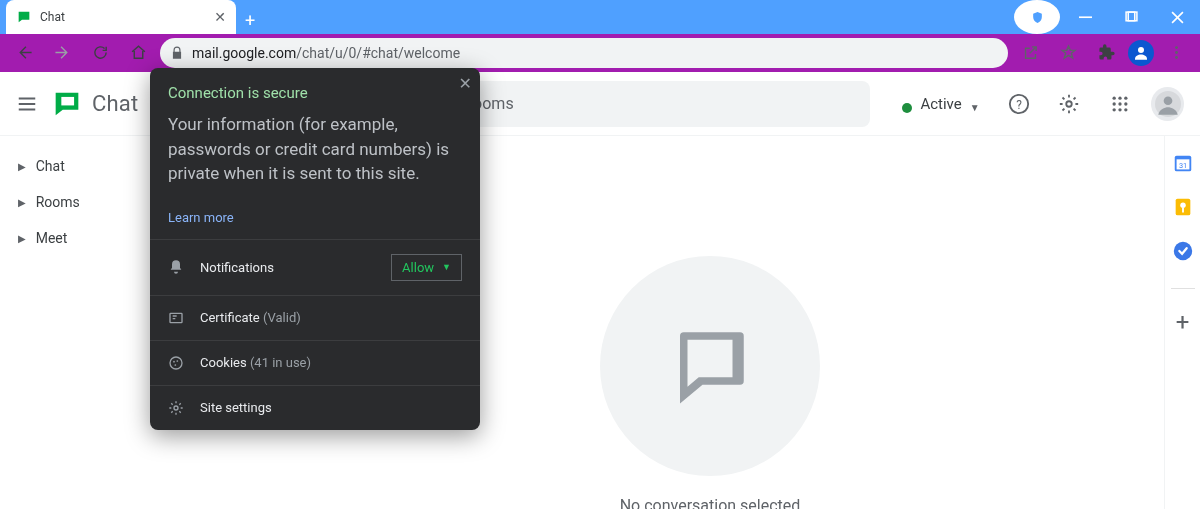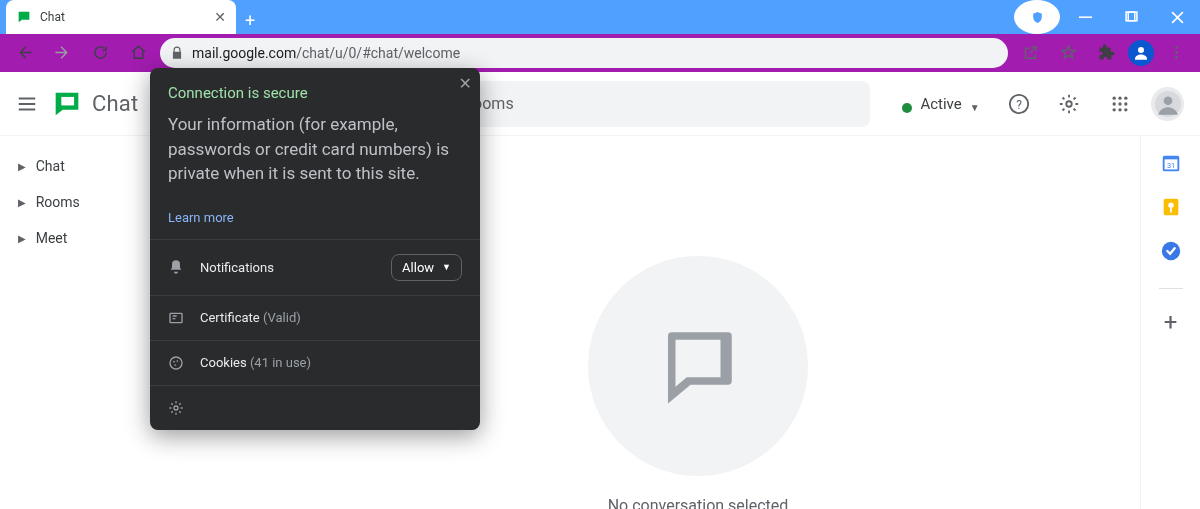--- a/index.html
+++ b/index.html
@@ -41,38 +41,38 @@
   .app-avatar{ width:34px;height:34px;border-radius:50%; background:#e8eaed; display:flex;align-items:center;justify-content:center;}
 
   .body { display:flex; height:calc(509px - 34px - 38px - 64px); }
   .sidebar { width:256px; padding-top:12px;}
   .side-item { display:flex; align-items:center; gap:10px; height:36px; padding:0 18px; font-size:14px; color:#3c4043; cursor:pointer;}
   .side-item .caret{ font-size:10px; color:#5f6368;}
   .main { flex:1; display:flex; flex-direction:column; align-items:center; justify-content:flex-end; color:#80868b; position:relative;}
   .placeholder-circle{ width:220px; height:220px; border-radius:50%; background:#f1f3f4; display:flex; align-items:center; justify-content:center; position:absolute; top:120px;}
   .placeholder-circle svg{ width:90px;height:90px; fill:#9aa0a6;}
   .noconv{ position:absolute; top:360px; font-size:16px; color:#5f6368;}
-  .right-rail{ width:60px; border-left:1px solid #f1f3f4; display:flex; flex-direction:column; align-items:center; gap:22px; padding-top:16px;}
+  .right-rail{ width:36px; border-left:1px solid #f1f3f4; display:flex; flex-direction:column; align-items:center; gap:22px; padding-top:16px;}
   .rail-icon{ width:22px;height:22px; cursor:pointer; display:flex;align-items:center;justify-content:center;}
   .rail-sep{ width:24px;height:1px;background:#e0e0e0; margin-top:4px;}
   .rail-plus{ color:#5f6368; font-size:24px;}
 
   
   .popover { position:absolute; left:150px; top:68px; width:330px; background:#2a2b2d; color:#e8eaed; border-radius:8px; box-shadow:0 6px 24px rgba(0,0,0,.4); z-index:50; font-size:13px; overflow:hidden;}
   .popover .closepx{ position:absolute; right:8px; top:6px; color:#9aa0a6; cursor:pointer; font-size:16px;}
   .pop-pad{ padding:16px 18px 14px;}
   .pop-title{ color:#9fe0a9; font-size:15px; margin-bottom:10px;}
   .pop-desc{ color:#bdc1c6; line-height:1.45; font-size:17px;}
   .pop-link{ color:#8ab4f8; cursor:pointer; display:inline-block; margin-top:24px;}
   .pop-row{ display:flex; align-items:center; padding:14px 18px; gap:14px; border-top:1px solid #3c3d3f;}
   .pop-row.first{ border-top:1px solid #3c3d3f;}
   .pop-row .ic{ width:18px; color:#9aa0a6; display:flex;}
   .pop-row .lbl{ flex:1; color:#e8eaed;}
   .muted{ color:#9aa0a6;}
-  .allow-btn{ border:1px solid #5f6368; border-radius:8px; padding:5px 10px; display:flex; align-items:center; gap:8px; color:#ffffff; font-size:13px; cursor:pointer;}
+  .allow-btn{ border:1px solid #5f6368; border-radius:0; padding:5px 10px; display:flex; align-items:center; gap:8px; color:#22c55e; font-size:13px; cursor:pointer;}
   .allow-btn .dd{ font-size:9px;}
 
   
   svg{ display:block;}
 </style>
 </head>
 <body>
 
 <div class="titlebar">
   <div class="tab">
@@ -335,14 +335,15 @@
     </span>
   </div>
 
   <div class="pop-row">
     <span class="ic">
       <svg width="16" height="16" viewBox="0 0 24 24">
           <circle cx="12" cy="12" r="3" fill="none" stroke="#9aa0a6" stroke-width="2"></circle>
           <path fill="none" stroke="#9aa0a6" stroke-width="2" d="M12 2v3M12 19v3M2 12h3M19 12h3M4.9 4.9l2.1 2.1M17 17l2.1 2.1M19.1 4.9 17 7M7 17l-2.1 2.1"></path>
         </svg>
     </span>
+    <span class="lbl">Site settings</span>
   </div>
 </div>
 
 </body></html>

